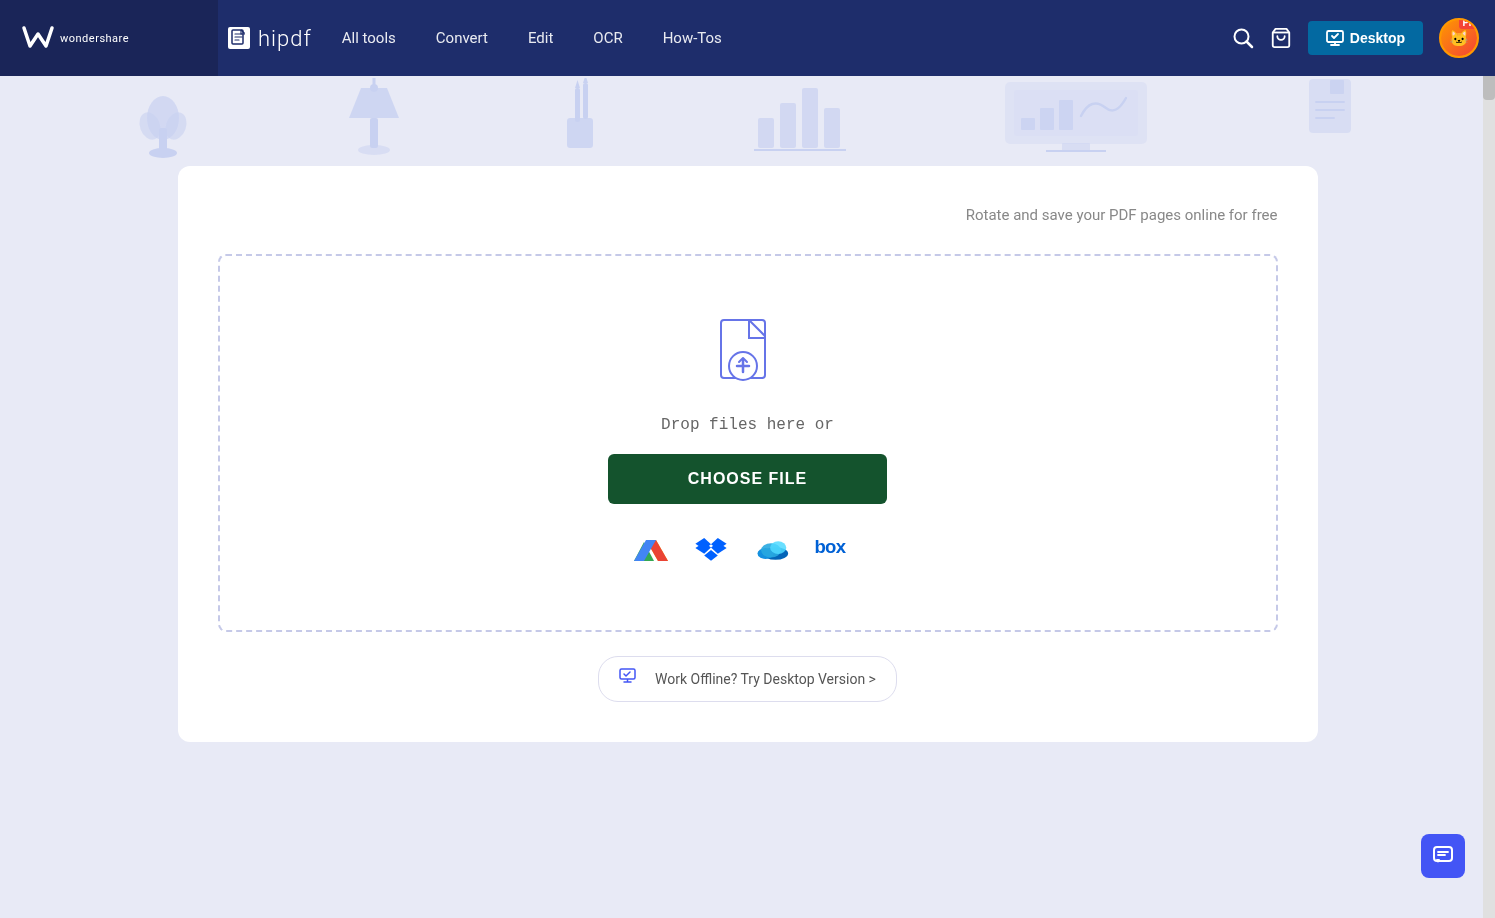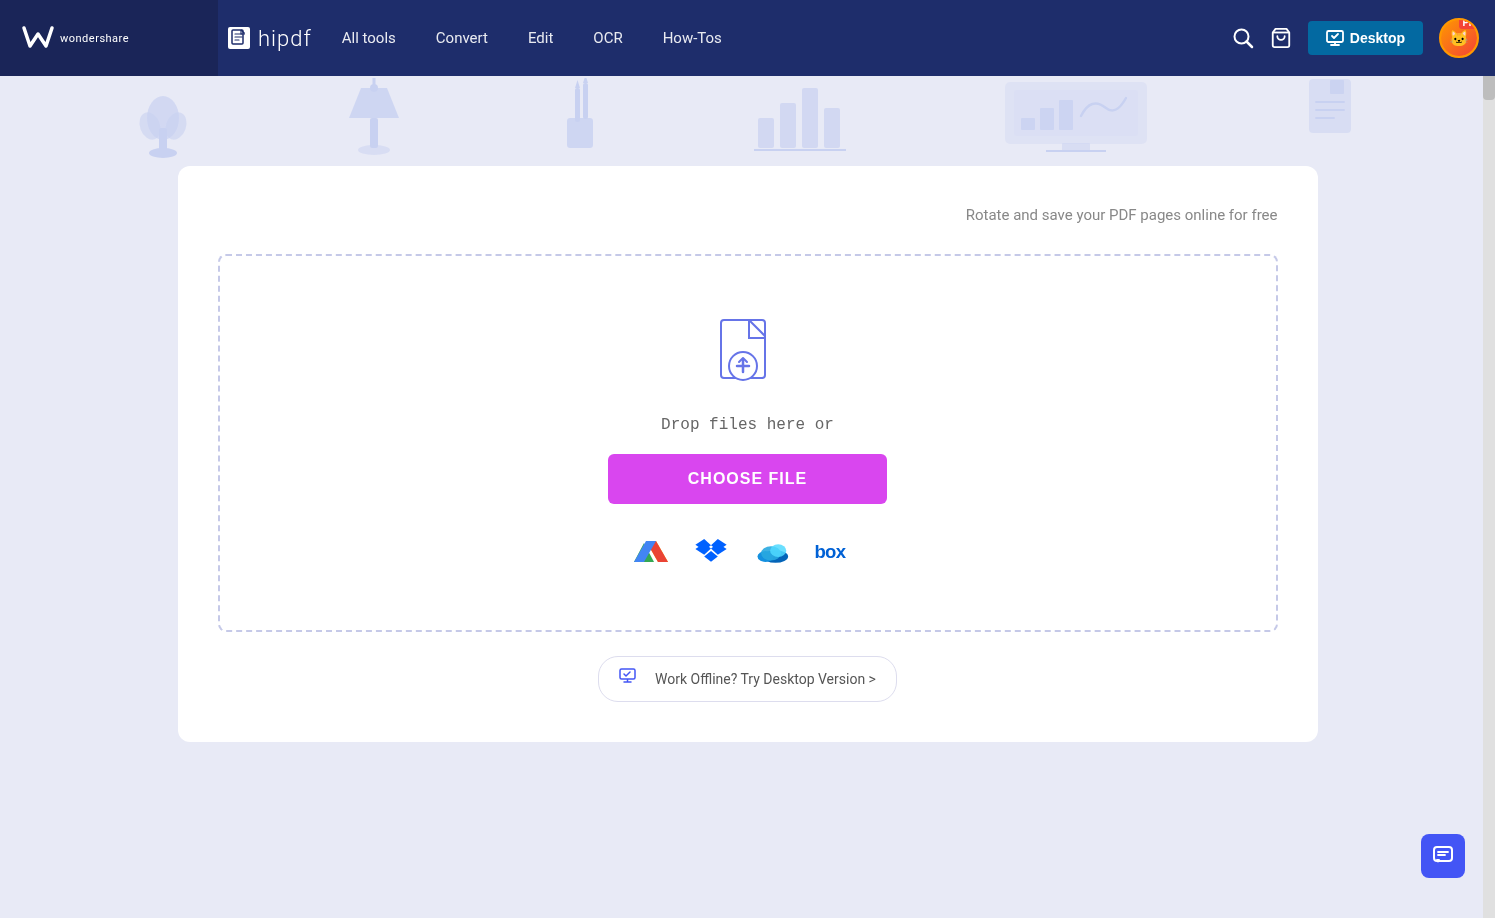--- a/index.html
+++ b/index.html
@@ -213,21 +213,21 @@
       display: flex;
       align-items: center;
       justify-content: center;
     }
     .drop-text {
       color: #666;
       font-size: 16px;
       font-family: Liberation Mono, monospace;
     }
     .choose-file-btn {
-      background: #d946ef;
+      background: #14532d;
       color: white;
       border: none;
       padding: 16px 80px;
       border-radius: 6px;
       font-size: 16px;
       font-weight: 700;
       cursor: pointer;
       letter-spacing: 1px;
       min-width: 220px;
     }
@@ -235,21 +235,21 @@
       display: flex;
       align-items: center;
       gap: 24px;
       margin-top: 10px;
     }
     .cloud-icon {
       width: 36px;
       height: 36px;
       cursor: pointer;
       display: flex;
-      align-items: center;
+      align-items: flex-start;
       justify-content: center;
       font-size: 28px;
     }
 
     
     .offline-banner {
       display: flex;
       align-items: center;
       justify-content: center;
       gap: 16px;

